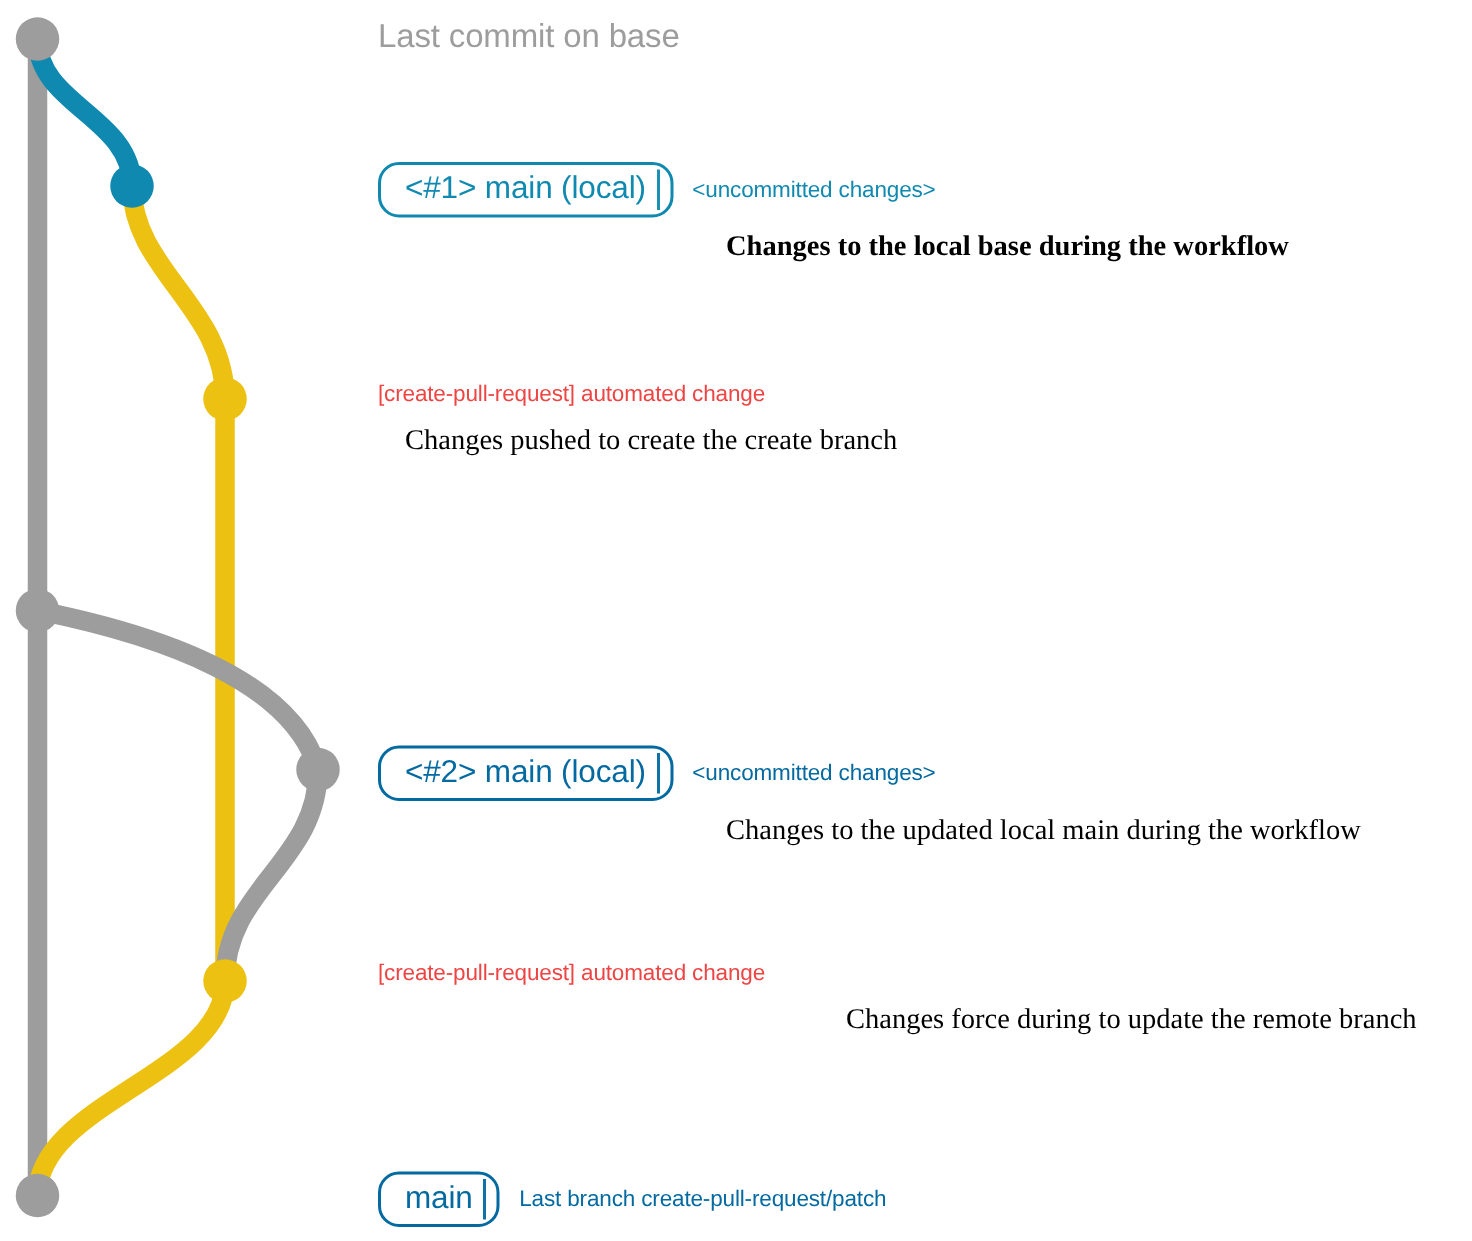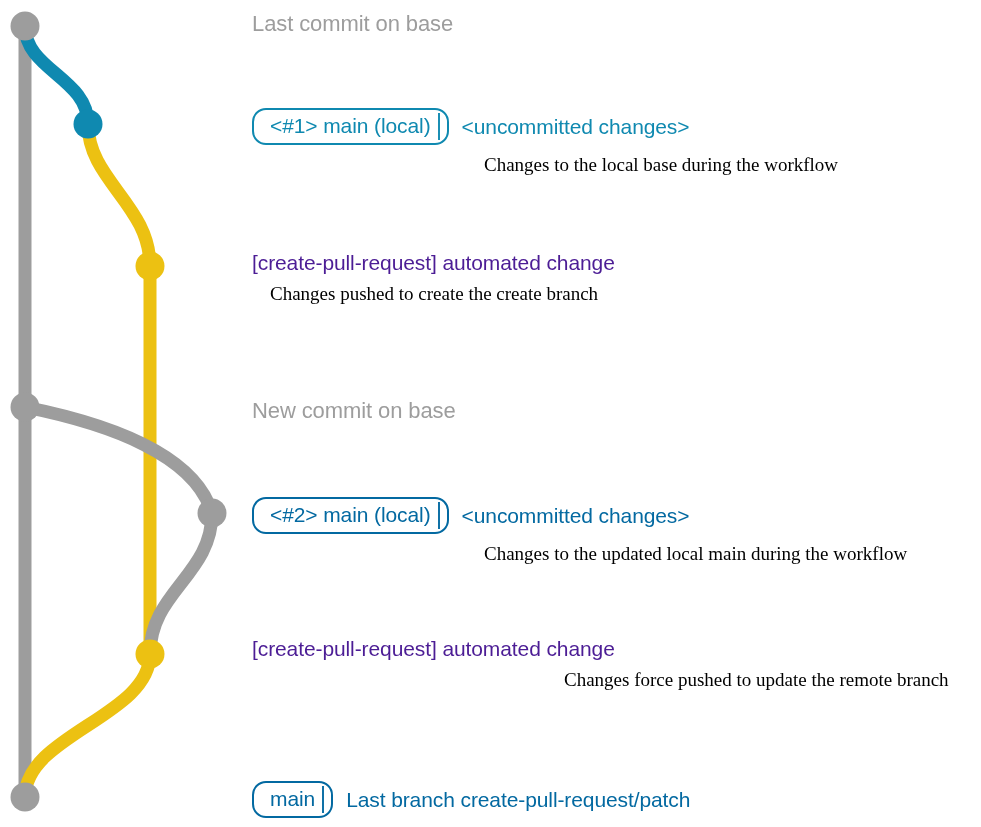--- a/index.html
+++ b/index.html
@@ -64,40 +64,40 @@
     position: absolute;
     right: 7px;
     top: 3px;
     bottom: 3px;
     width: 2px;
     background: currentColor;
     opacity: 0.95;
   }
 
   .subject {
-    font-size: 21px;
+    font-size: 15px;
     line-height: 22px;
     white-space: nowrap;
     letter-spacing: -0.1px;
   }
 
   .badge + .subject { margin-left: 13px; }
 
   .desc {
     font-family: "Liberation Serif", serif;
     font-size: 19px;
     line-height: 20px;
     color: #000000;
     white-space: nowrap;
     margin-top: 10px;
   }
 
   
   .c-blue   { color: #0f89b0; }
-  .c-yellow { color: #4c1d95; }
+  .c-yellow { color: #ef4444; }
   .c-gray   { color: #0369a1; }
 
   .plain-title {
     font-size: 22px;
     line-height: 24px;
     color: #9d9d9d;
     white-space: nowrap;
     letter-spacing: -0.1px;
   }
 </style>
@@ -132,47 +132,44 @@
 
   <div class="row" style="top:12px;">
     <div class="plain-title">Last commit on base</div>
   </div>
 
   <div class="row" style="top:108px;">
     <div class="row-head">
       <span class="badge c-blue">&lt;#1&gt; main (local)</span>
       <span class="subject c-blue">&lt;uncommitted changes&gt;</span>
     </div>
-    <div class="desc" style="margin-left:232px;">Changes to the local base during the workflow</div>
+    <div class="desc" style="margin-left:232px;font-weight:bold;">Changes to the local base during the workflow</div>
   </div>
 
   <div class="row" style="top:252px;">
     <div class="row-head">
       <span class="subject c-yellow">[create-pull-request] automated change</span>
     </div>
     <div class="desc" style="margin-left:18px;">Changes pushed to create the create branch</div>
   </div>
 
-  <div class="row" style="top:399px;">
-    <div class="plain-title">New commit on base</div>
-  </div>
 
   <div class="row" style="top:497px;">
     <div class="row-head">
       <span class="badge c-gray">&lt;#2&gt; main (local)</span>
       <span class="subject c-gray">&lt;uncommitted changes&gt;</span>
     </div>
     <div class="desc" style="margin-left:232px;">Changes to the updated local main during the workflow</div>
   </div>
 
   <div class="row" style="top:638px;">
     <div class="row-head">
       <span class="subject c-yellow">[create-pull-request] automated change</span>
     </div>
-    <div class="desc" style="margin-left:312px;">Changes force pushed to update the remote branch</div>
+    <div class="desc" style="margin-left:312px;">Changes force during to update the remote branch</div>
   </div>
 
   <div class="row" style="top:781px;">
     <div class="row-head">
       <span class="badge c-gray">main</span>
       <span class="subject c-gray">Last branch create-pull-request/patch</span>
     </div>
   </div>
 
 </div>

